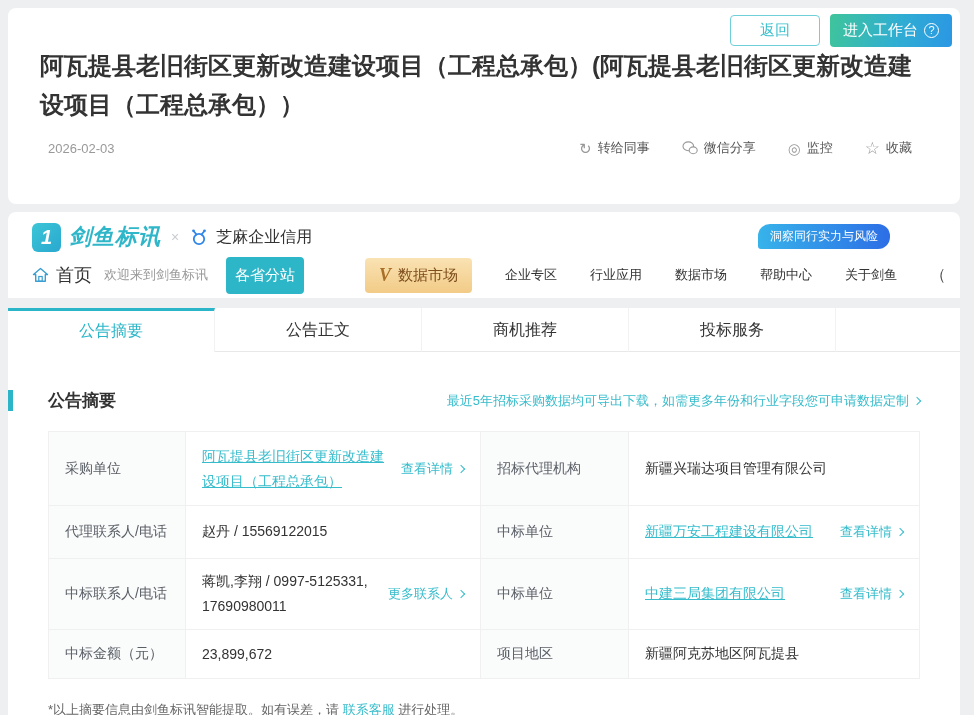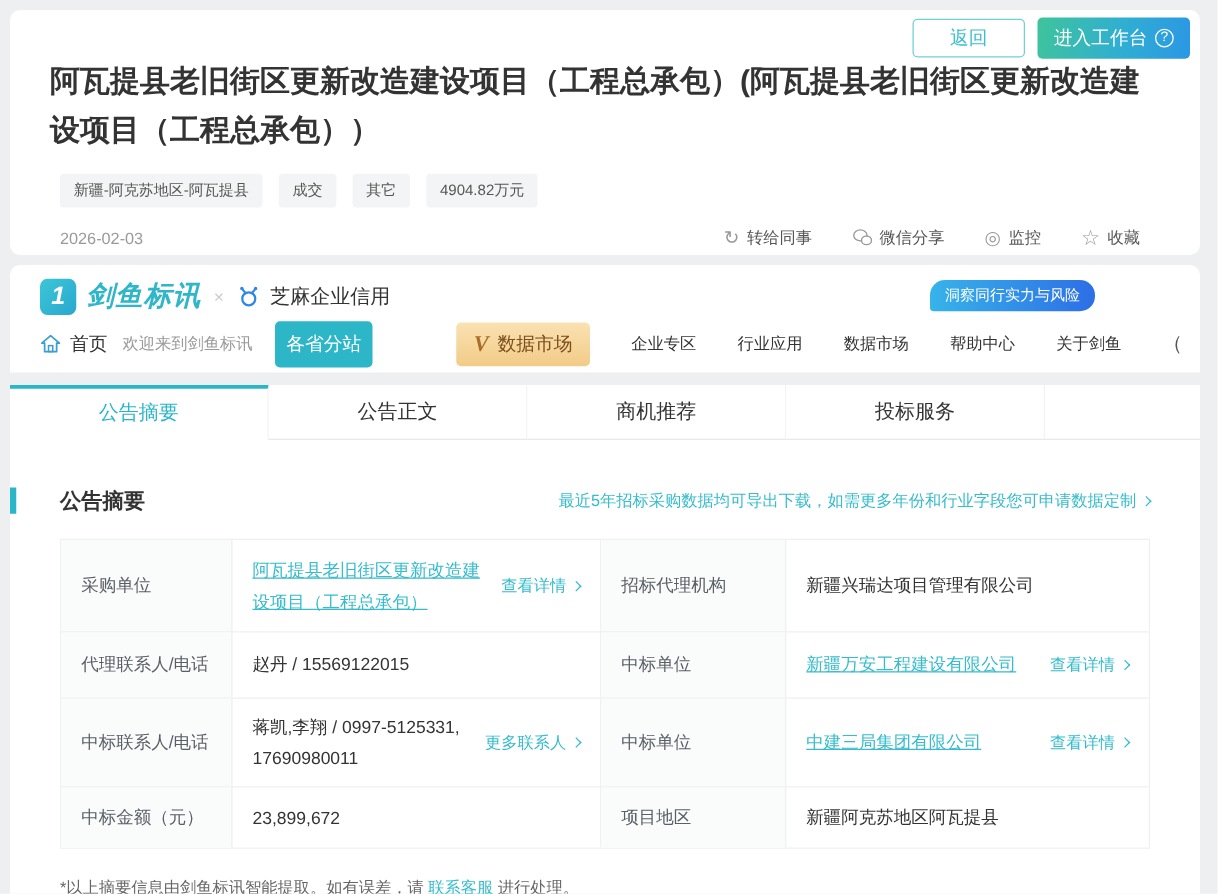--- a/index.html
+++ b/index.html
@@ -48,27 +48,27 @@
   .logo-mark {
     width:29px; height:29px; border-radius:6px;
     background:linear-gradient(135deg,#3cc6d6,#29a8d0);
     color:#fff; font-size:20px; font-weight:700; font-style:italic;
     display:flex; align-items:center; justify-content:center;
   }
   .logo-text { margin-left:8px; font-size:22px; font-weight:700; font-style:italic; color:#2fb6c9; letter-spacing:1px; }
   .logo-x { margin:0 10px; color:#c9ccd0; font-size:14px; }
   .logo-secondary { margin-left:7px; font-size:16px; font-weight:400; color:#333; }
   .promo-badge {
-    position:absolute; top:12px; right:84px;
+    position:absolute; top:12px; right:70px;
     background:linear-gradient(90deg,#37b3ea,#2d6ee6);
     color:#fff; font-size:12px; padding:4px 12px;
     border-radius:12px 12px 12px 3px;
   }
   .nav-row { display:flex; align-items:center; height:46px; padding:0 14px 0 24px; }
-  .nav-home { display:flex; align-items:center; gap:7px; font-size:15px; color:#333; cursor:pointer; }
+  .nav-home { display:flex; align-items:center; gap:7px; font-size:18px; color:#333; cursor:pointer; }
   .nav-welcome { margin-left:12px; font-size:13px; color:#999; }
   .btn-province {
     margin-left:18px; background:#2db6c8; color:#fff; border:none; border-radius:4px;
     font-size:15px; padding:9px 9px; cursor:pointer; font-family:inherit;
   }
   .nav-right { margin-left:auto; display:flex; align-items:center; gap:33px; }
   .btn-vip {
     display:flex; align-items:center; gap:7px;
     background:linear-gradient(180deg,#fae2b3,#f2cb87);
     border:none; border-radius:4px; padding:8px 14px;
@@ -127,26 +127,20 @@
 
 <div class="top-card">
   <div class="card-buttons">
     <button class="btn-back">返回</button>
     <button class="btn-workspace">
       <span>进入工作台</span>
       <span class="q-circle">?</span>
     </button>
   </div>
   <div class="card-title">阿瓦提县老旧街区更新改造建设项目（工程总承包）(阿瓦提县老旧街区更新改造建设项目（工程总承包））</div>
-  <div class="tag-row">
-    <span class="tag">新疆-阿克苏地区-阿瓦提县</span>
-    <span class="tag">成交</span>
-    <span class="tag">其它</span>
-    <span class="tag">4904.82万元</span>
-  </div>
   <div class="meta-row">
     <span class="date">2026-02-03</span>
     <div class="actions">
       <span class="action">
         <span class="ic">↻</span>
         <span>转给同事</span>
       </span>
       <span class="action">
         <span class="ic">
           <svg width="16" height="14" viewBox="0 0 16 14">

